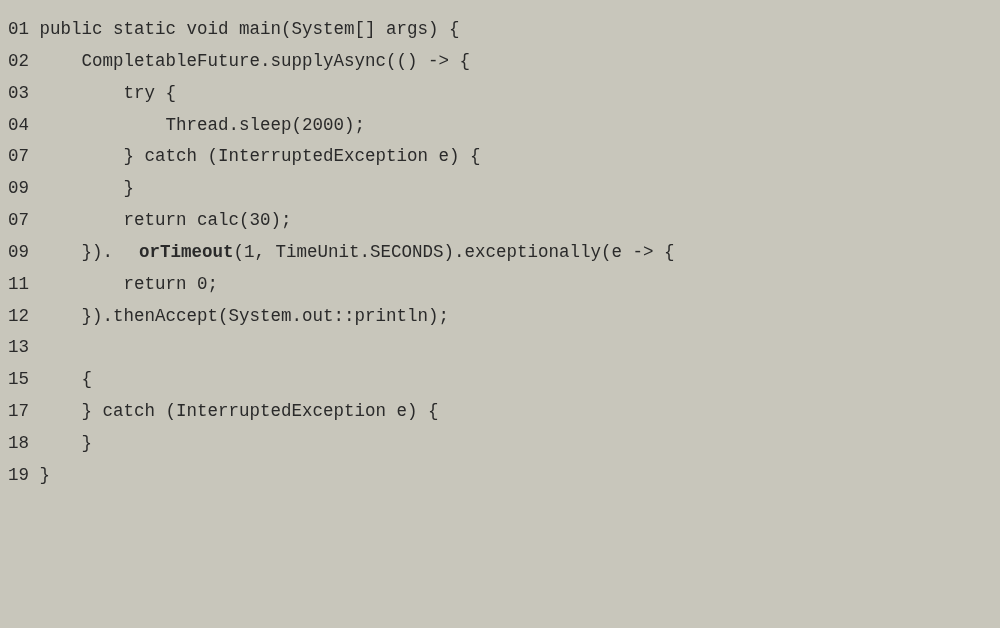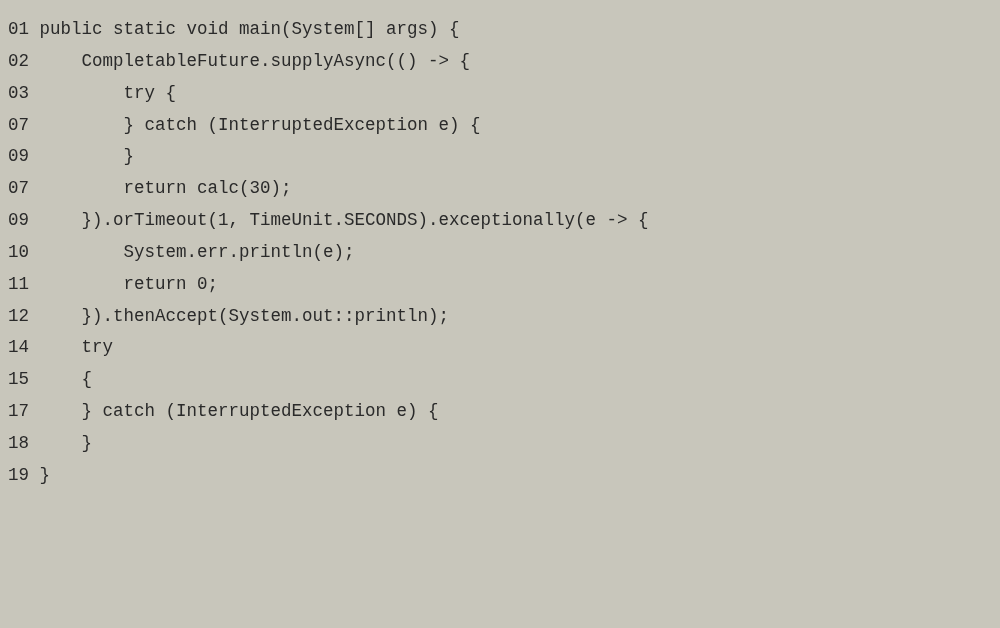--- a/index.html
+++ b/index.html
@@ -20,35 +20,36 @@
   .code-line {
     white-space: pre;
   }
   .lineno {
     display: inline-block;
     width: 2ch;
     text-align: center;
     margin-right: 1ch;
   }
   .bold {
-    font-weight: normal;
+    font-weight: bold;
+    margin-left: 26px;
   }
 </style>
 </head>
 <body>
 
 <div class="code-container" id="code-root">
     <div class="code-line"><span class="lineno">01</span><span><span></span><span>public static void main(System[] args) {</span></span></div>
     <div class="code-line"><span class="lineno">02</span><span><span>    </span><span>CompletableFuture.supplyAsync(() -&gt; {</span></span></div>
     <div class="code-line"><span class="lineno">03</span><span><span>        </span><span>try {</span></span></div>
+    <div class="code-line"><span class="lineno">04</span><span><span>            </span><span>Thread.sleep(2000);</span></span></div>
     <div class="code-line"><span class="lineno">07</span><span><span>        </span><span>} catch (InterruptedException e) {</span></span></div>
     <div class="code-line"><span class="lineno">09</span><span><span>        </span><span>}</span></span></div>
     <div class="code-line"><span class="lineno">07</span><span><span>        </span><span>return calc(30);</span></span></div>
     <div class="code-line"><span class="lineno">09</span><span><span>    </span><span>}).</span><span class="bold">orTimeout</span><span>(1, TimeUnit.SECONDS).exceptionally(e -&gt; {</span></span></div>
-    <div class="code-line"><span class="lineno">10</span><span><span>        </span><span>System.err.println(e);</span></span></div>
     <div class="code-line"><span class="lineno">11</span><span><span>        </span><span>return 0;</span></span></div>
     <div class="code-line"><span class="lineno">12</span><span><span>    </span><span>}).thenAccept(System.out::println);</span></span></div>
-    <div class="code-line"><span class="lineno">14</span><span><span>    </span><span>try</span></span></div>
+    <div class="code-line"><span class="lineno">13</span><span><span></span><span></span></span></div>
     <div class="code-line"><span class="lineno">15</span><span><span>    </span><span>{</span></span></div>
     <div class="code-line"><span class="lineno">17</span><span><span>    </span><span>} catch (InterruptedException e) {</span></span></div>
     <div class="code-line"><span class="lineno">18</span><span><span>    </span><span>}</span></span></div>
     <div class="code-line"><span class="lineno">19</span><span><span></span><span>}</span></span></div>
   </div>
 
 </body></html>

